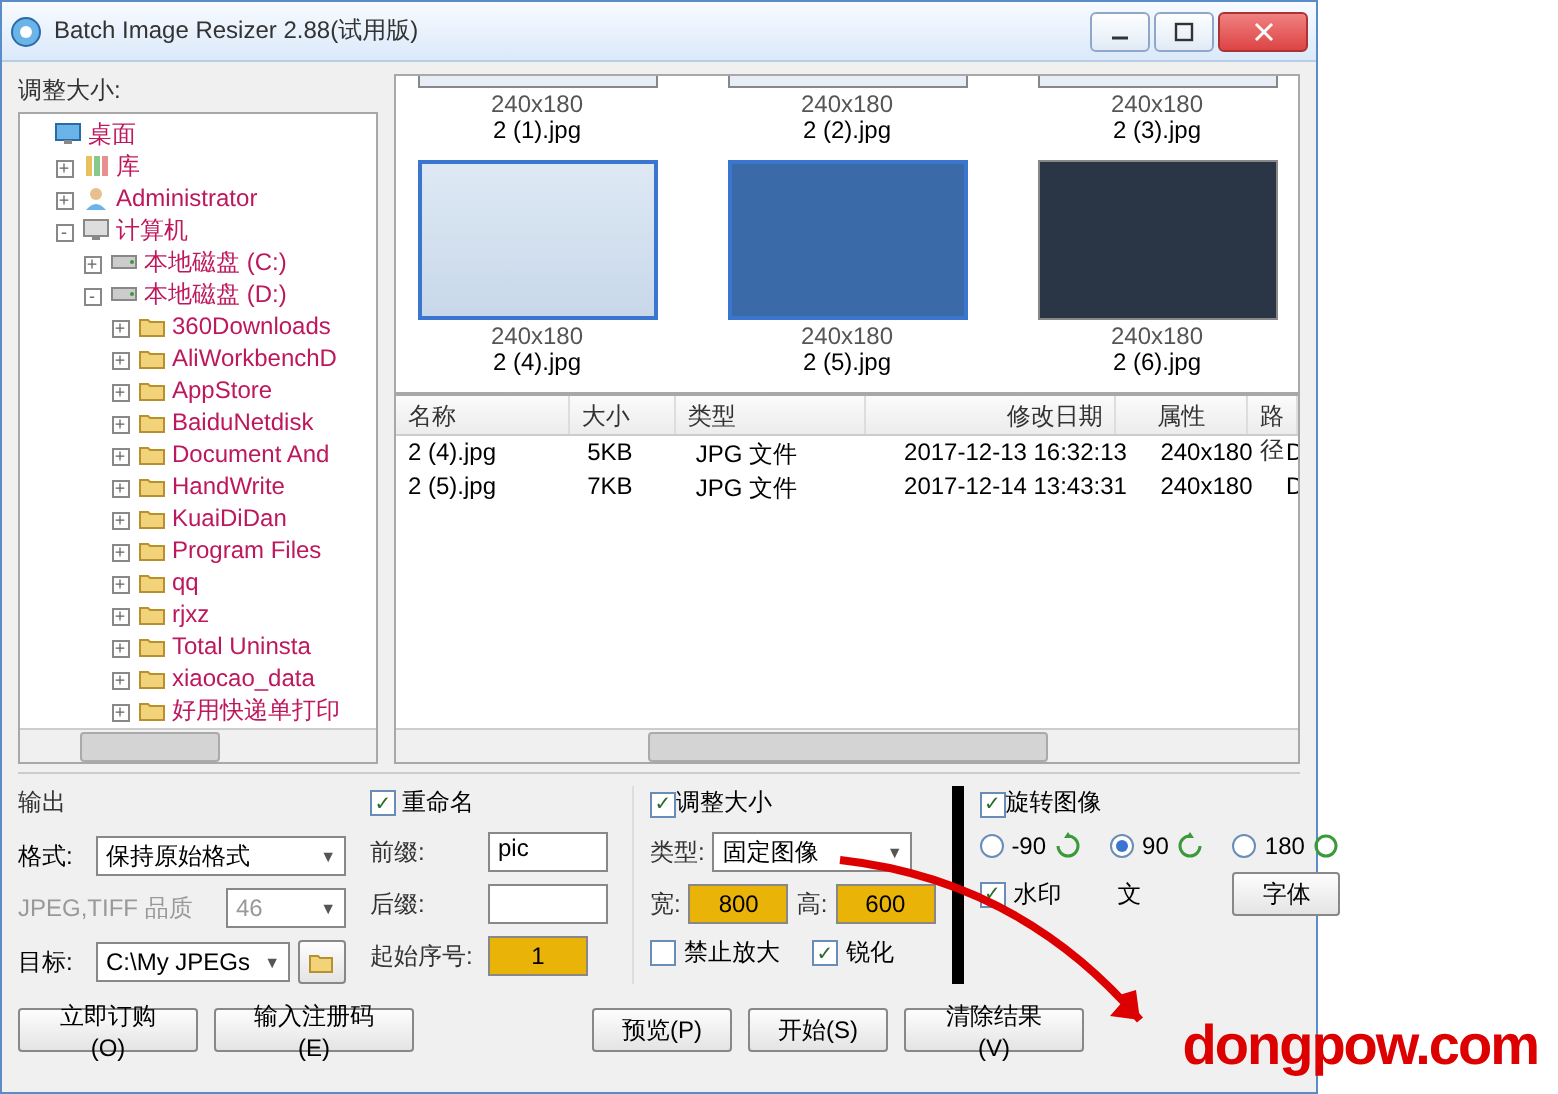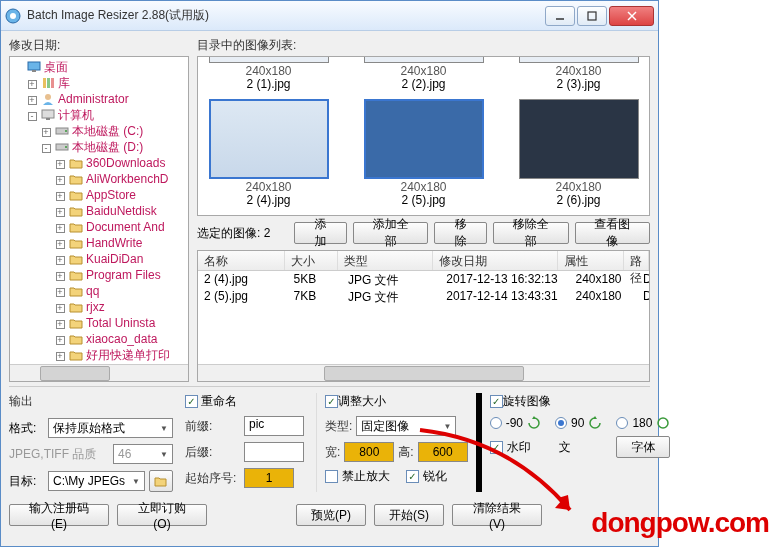--- a/index.html
+++ b/index.html
@@ -51,22 +51,22 @@
 
 .table-box { flex: 1; border: 1px solid #a8a8a8; background: #fff; display: flex; flex-direction: column; min-height: 0; }
 .thead { display: flex; background: linear-gradient(#fbfbfb,#ececec); border-bottom: 1px solid #ccc; height: 20px; }
 .th { padding: 2px 6px; border-right: 1px solid #ddd; color: #333; }
 .tbody { flex: 1; overflow: hidden; }
 .tr { display: flex; height: 17px; }
 .td { padding: 1px 6px; color: #000; overflow: hidden; white-space: nowrap; }
 .c-name { width: 100px; }
 .c-size { width: 60px; }
 .c-type { width: 110px; }
-.c-date { width: 145px; }
-.c-attr { width: 75px; }
+.c-date { width: 145px; text-align: right; }
+.c-attr { width: 75px; text-align: center; }
 .c-path { flex: 1; }
 .table-scroll-h { height: 17px; background: #f0f0f0; border-top: 1px solid #ccc; display: flex; align-items: center; justify-content: center; }
 .table-scroll-h .thumb-h { height: 15px; width: 200px; background: #d4d4d4; border: 1px solid #aaa; border-radius: 2px; }
 
 .output-section { border-top: 1px solid #ccc; padding-top: 6px; display: flex; gap: 8px; }
 .out-left { width: 235px; display: flex; flex-direction: column; gap: 6px; }
 .out-row { display: flex; align-items: center; gap: 4px; }
 .out-label { width: 35px; }
 .select, .text-input { height: 20px; border: 1px solid #888; background: #fff; padding: 0 4px; }
 .select { display: flex; align-items: center; justify-content: space-between; }
@@ -123,21 +123,21 @@
             <line x1="9" y1="1" x2="1" y2="9" stroke="#fff" stroke-width="1.5"></line>
           </svg>
         </div>
     </div>
   </div>
 
   <div class="content">
     <div class="top-row">
 
       <div class="tree-panel">
-        <div class="panel-label">修改日期:</div>
+        <div class="panel-label">调整大小:</div>
         <div class="tree-box">
           <div class="tree-inner" id="tree-inner">
               <div class="tree-node" style="padding-left: 0px;">
                 <span class="tree-toggle"></span>
                 <span class="tree-icon">
                   <svg width="14" height="12" viewBox="0 0 14 12">
                     <rect x="1" y="1" width="12" height="8" fill="#6ab4e8" stroke="#2a6aa8"></rect>
                     <rect x="5" y="9" width="4" height="2" fill="#888"></rect>
                   </svg>
                 </span>
@@ -321,21 +321,20 @@
                 <span class="tree-label">用户目录</span>
               </div>
             </div>
           <div class="tree-scroll-h">
               <div class="thumb"></div>
             </div>
         </div>
       </div>
 
       <div class="right-panel">
-        <div class="panel-label">目录中的图像列表:</div>
         <div class="thumb-area">
           <div class="thumb-row" id="thumb-row1" style="margin-top:-78px;">
               <div class="thumb-item">
                 <div class="thumb-img  "></div>
                 <div class="thumb-cap">
                   <div class="thumb-dim">240x180</div>
                   <div class="thumb-name">2 (1).jpg</div>
                 </div>
               </div>
               <div class="thumb-item">
@@ -371,29 +370,20 @@
               <div class="thumb-item">
                 <div class="thumb-img preview3 "></div>
                 <div class="thumb-cap">
                   <div class="thumb-dim">240x180</div>
                   <div class="thumb-name">2 (6).jpg</div>
                 </div>
               </div>
             </div>
         </div>
 
-        <div class="action-row">
-          <span class="sel-label"><span>选定的图像:</span> <span>2</span></span>
-          <div style="flex:1"></div>
-          <button class="btn">添加</button>
-          <button class="btn">添加全部</button>
-          <button class="btn">移除</button>
-          <button class="btn">移除全部</button>
-          <button class="btn">查看图像</button>
-        </div>
 
         <div class="table-box">
           <div class="thead">
             <div class="th c-name">名称</div>
             <div class="th c-size">大小</div>
             <div class="th c-type">类型</div>
             <div class="th c-date">修改日期</div>
             <div class="th c-attr">属性</div>
             <div class="th c-path">路径</div>
           </div>
@@ -524,22 +514,22 @@
             <span>水印</span>
           <span style="width:20px"></span>
           <span>文</span>
           <div style="flex:1"></div>
           <button class="btn">字体</button>
         </div>
       </div>
     </div>
 
     <div class="bottom-row">
+      <button class="btn" style="width:90px">立即订购(O)</button>
       <button class="btn" style="width:100px">输入注册码(E)</button>
-      <button class="btn" style="width:90px">立即订购(O)</button>
       <div style="flex:1"></div>
       <button class="btn" style="width:70px">预览(P)</button>
       <button class="btn" style="width:70px">开始(S)</button>
       <button class="btn" style="width:90px">清除结果(V)</button>
       <div style="width:100px"></div>
     </div>
   </div>
 </div>
 
 <svg class="red-arrow" style="left:410px; top:420px;" width="200" height="110">

